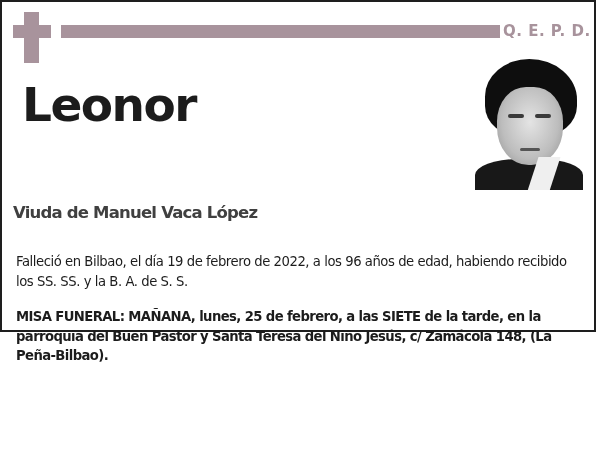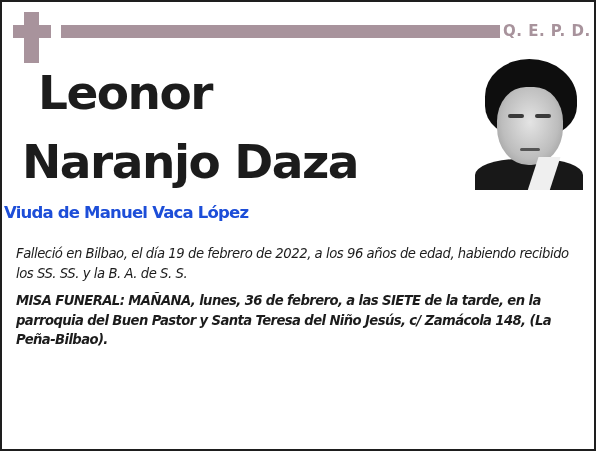--- a/index.html
+++ b/index.html
@@ -1,19 +1,19 @@
 <!DOCTYPE html>
 <html><head>
 <meta charset="utf-8">
 <style>
   html, body { margin: 0; padding: 0; background: #ffffff; }
   body { width: 600px; height: 454px; position: relative; overflow: hidden; }
   .card {
     position: absolute; left: 0; top: 0;
-    width: 596px; height: 451px;
+    width: 596px; height: 332px;
     border: 2px solid #1e1e1e;
     border-bottom-width: 2px;
     box-sizing: border-box;
     background: #ffffff;
     padding-left: 8px;
   }
   .cross-v { position: absolute; left: 22px; top: 10px; width: 15px; height: 51px; background: #a8939c; }
   .cross-h { position: absolute; left: 11px; top: 23px; width: 38px; height: 13px; background: #a8939c; }
   .rule { position: absolute; left: 59px; top: 23px; width: 439px; height: 13px; background: #a8939c; }
   .qepd {
@@ -21,26 +21,26 @@
     font-family: "DejaVu Sans", sans-serif; font-weight: bold;
     font-size: 15px; letter-spacing: 0.5px;
     color: #a8939c; line-height: 20px; white-space: nowrap;
   }
   .name {
     position: absolute; left: 20px;
     font-family: "DejaVu Sans", sans-serif; font-weight: bold;
     font-size: 47px; letter-spacing: -1.5px; color: #1c1c1c;
     line-height: 50px; white-space: nowrap;
   }
-  .name1 { top: 66px; margin-left: 16px; }
+  .name1 { top: 78px; }
   .name2 { top: 135px; }
   .subtitle {
-    position: absolute; left: 2px; top: 201px;
+    position: absolute; left: 11px; top: 201px;
     font-family: "DejaVu Sans", sans-serif; font-weight: bold;
-    font-size: 16.5px; letter-spacing: -0.8px; color: #1d4ed8;
+    font-size: 16.5px; letter-spacing: -0.8px; color: #404040;
     line-height: 20px; white-space: nowrap;
   }
   .photo {
     position: absolute; left: 473px; top: 57px; width: 108px; height: 131px;
     background: #ffffff; overflow: hidden;
   }
   .photo .hair {
     position: absolute; left: 10px; top: 0px; width: 92px; height: 78px;
     background: #0e0e0e; border-radius: 48% 52% 40% 40%;
   }
@@ -58,43 +58,42 @@
   }
   .photo .collar {
     position: absolute; left: 58px; top: 98px; width: 22px; height: 34px;
     background: #efefef; transform: skewX(-18deg);
   }
   .body-text {
     position: absolute; left: 14px; top: 234px; width: 570px;
     font-family: "DejaVu Sans", sans-serif; font-size: 13.2px;
     letter-spacing: -0.45px; color: #1c1c1c; line-height: 19.5px;
   }
-  .body-text p { margin: 8px 0 4px 0; font-style: italic; }
+  .body-text p { margin: 16px 0 4px 0; }
   .body-text p.bold { font-weight: bold; letter-spacing: -0.6px; }
 </style>
 </head>
 <body>
 
 <div class="card">
   <div class="cross-v"></div>
   <div class="cross-h"></div>
   <div class="rule"></div>
   <div class="qepd">Q. E. P. D.</div>
 
   <div class="name name1">Leonor</div>
-  <div class="name name2">Naranjo Daza</div>
   <div class="subtitle">Viuda de Manuel Vaca López</div>
 
   <div class="photo">
     <div class="hair"></div>
     <div class="coat"></div>
     <div class="face"></div>
     <div class="brow-l"></div>
     <div class="brow-r"></div>
     <div class="mouth"></div>
     <div class="collar"></div>
   </div>
 
   <div class="body-text">
     <p>Falleció en Bilbao, el día 19 de febrero de 2022, a los 96 años de edad, habiendo recibido los SS. SS. y la B. A. de S. S.</p>
-    <p class="bold">MISA FUNERAL: MAÑANA, lunes, 36 de febrero, a las SIETE de la tarde, en la parroquia del Buen Pastor y Santa Teresa del Niño Jesús, c/ Zamácola 148, (La Peña-Bilbao).</p>
+    <p class="bold">MISA FUNERAL: MAÑANA, lunes, 25 de febrero, a las SIETE de la tarde, en la parroquia del Buen Pastor y Santa Teresa del Niño Jesús, c/ Zamácola 148, (La Peña-Bilbao).</p>
   </div>
 </div>
 
 </body></html>

